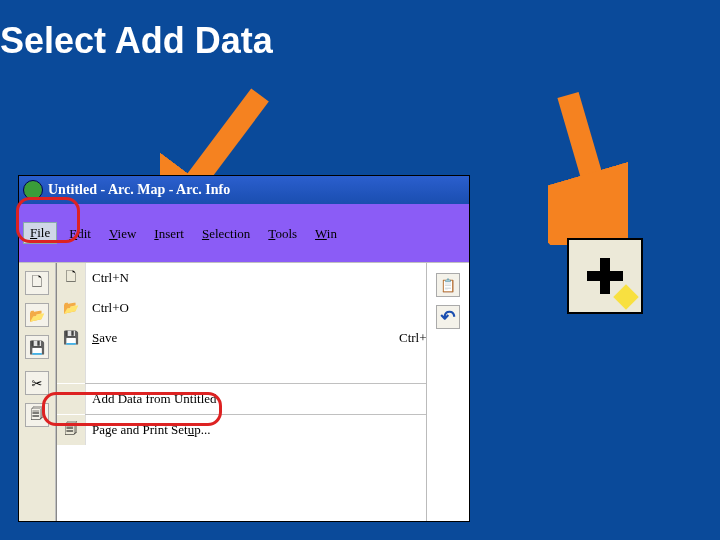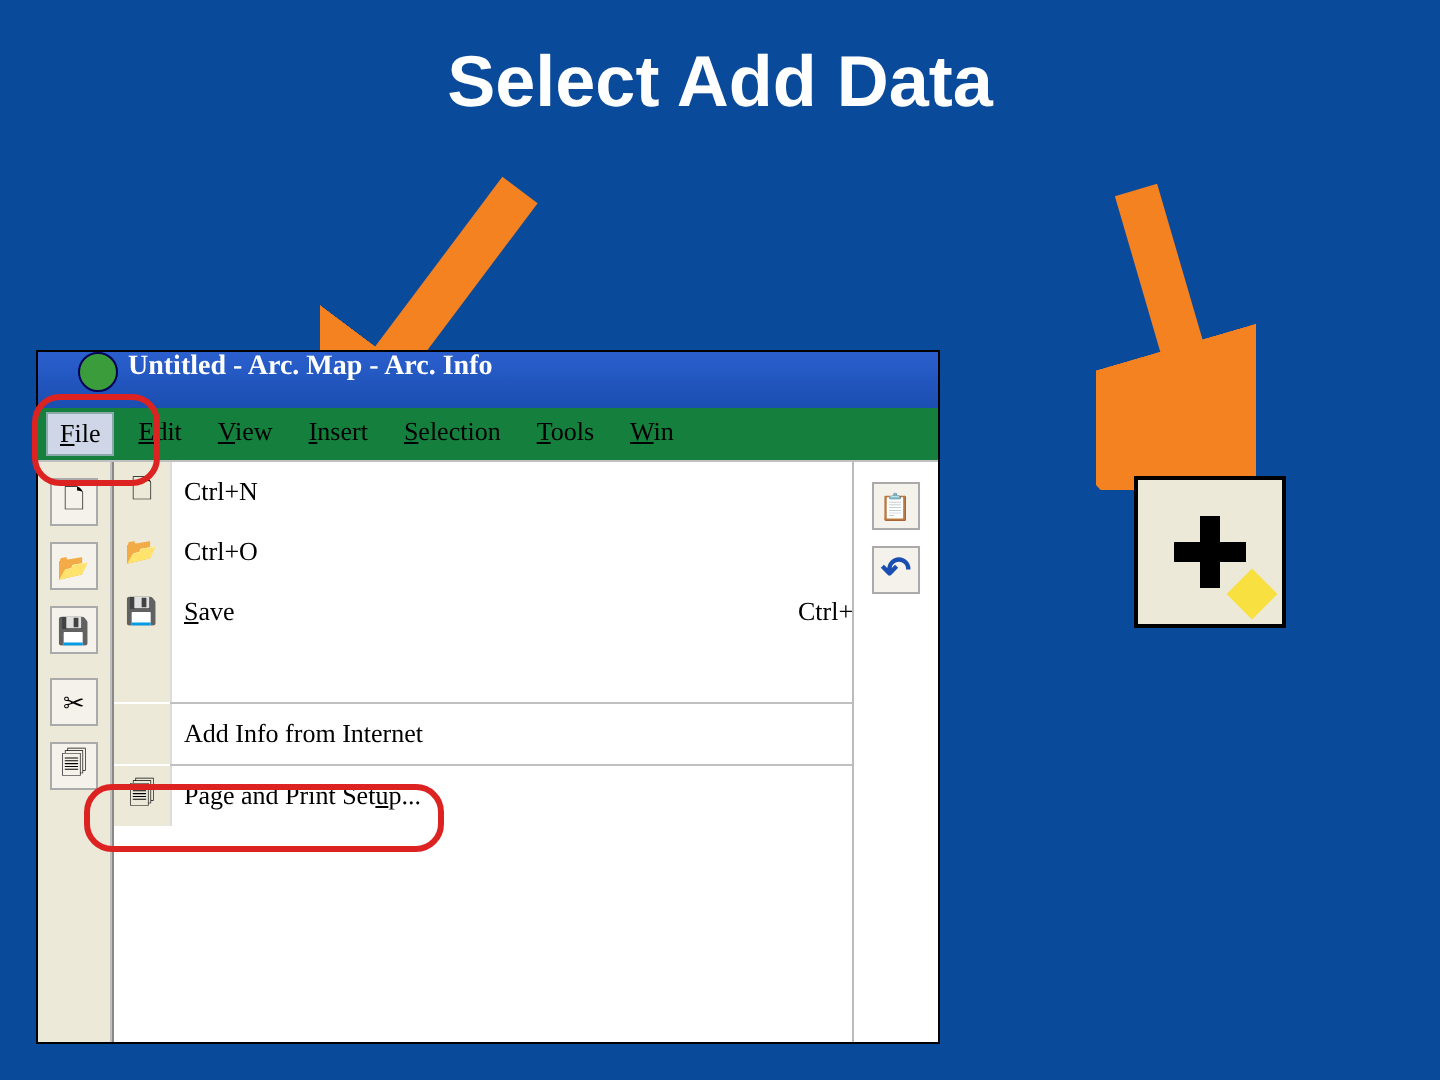--- a/index.html
+++ b/index.html
@@ -1,21 +1,21 @@
 <!DOCTYPE html>
 <html><head>
 <meta charset="utf-8">
 <style>
   html,body{margin:0;padding:0;width:720px;height:540px;background:#0a4a9a;font-family:Tahoma,Arial,sans-serif;overflow:hidden}
-  .slide-title{position:absolute;top:20px;left:0;right:0;text-align:center;color:#fff;font:bold 36px Arial}
+  .slide-title{position:absolute;top:20px;left:0;right:0;color:#fff;font:bold 36px Arial}
   .arrow{position:absolute}
   .arcmap-window{position:absolute;left:18px;top:175px;width:450px;height:345px;background:#ece9d8;border:1px solid #000;overflow:hidden}
-  .titlebar{height:28px;background:linear-gradient(to bottom,#2b5fce 0%,#1a4eb0 100%);display:flex;align-items:flex-start;padding-left:20px;color:#fff;font:bold 14px Tahoma}
+  .titlebar{height:28px;background:linear-gradient(to bottom,#2b5fce 0%,#1a4eb0 100%);display:flex;align-items:center;padding-left:4px;color:#fff;font:bold 14px Tahoma}
   .titlebar-icon{width:18px;height:18px;margin-right:5px;background:#3a9c3a;border:1px solid #005;border-radius:50%}
-  .menubar{height:22px;background:#15803d;display:flex;align-items:flex-start;padding:2px 4px;font:13px Tahoma;border-bottom:1px solid #c0c0c0}
+  .menubar{height:22px;background:#8b5cf6;display:flex;align-items:flex-end;padding:18px 4px;font:13px Tahoma;border-bottom:1px solid #c0c0c0}
   .menubar div{margin-right:6px;padding:2px 6px}
   .menubar .sel{background:#cfd6e7;border:1px solid #8aa}
   .mkey{text-decoration:underline}
   .body-row{display:flex}
   .side-toolbar{width:36px;background:#ece9d8;border-right:1px solid #c0c0c0;display:flex;flex-direction:column;align-items:center;padding-top:4px}
   .tb-btn{width:22px;height:22px;margin:4px 0;border:1px solid #aaa;background:#f4f2ea;display:flex;align-items:center;justify-content:center;font-size:13px}
   .menu-panel{flex:1;background:#fff;border-left:1px solid #888}
   .menu-item{display:flex;align-items:center;height:30px;font:13px Tahoma;color:#000;position:relative}
   .menu-item .icon-cell{width:28px;height:30px;background:#ece9d8;display:flex;align-items:center;justify-content:center;margin-right:6px;border-right:1px solid #ddd}
   .menu-item .label{flex:1}
@@ -105,21 +105,21 @@
         <span class="label"><span class="mkey">S</span>ave</span>
         <span class="shortcut">Ctrl+S</span>
       </div>
       <div class="menu-item">
         <div class="icon-cell"></div>
         <span class="shortcut"></span>
       </div>
       <div class="menu-sep"></div>
       <div class="menu-item">
         <div class="icon-cell"></div>
-        <span class="label">Add Info from Internet</span>
+        <span class="label">Add Data from Untitled</span>
         <span class="sub-arrow">▶</span>
       </div>
       <div class="menu-sep"></div>
       <div class="menu-item">
         <div class="icon-cell">🗐</div>
         <span class="label">Page and Print Set<span class="mkey">u</span>p...</span>
         <span class="shortcut"></span>
       </div>
     </div>
     <div class="white-right">

